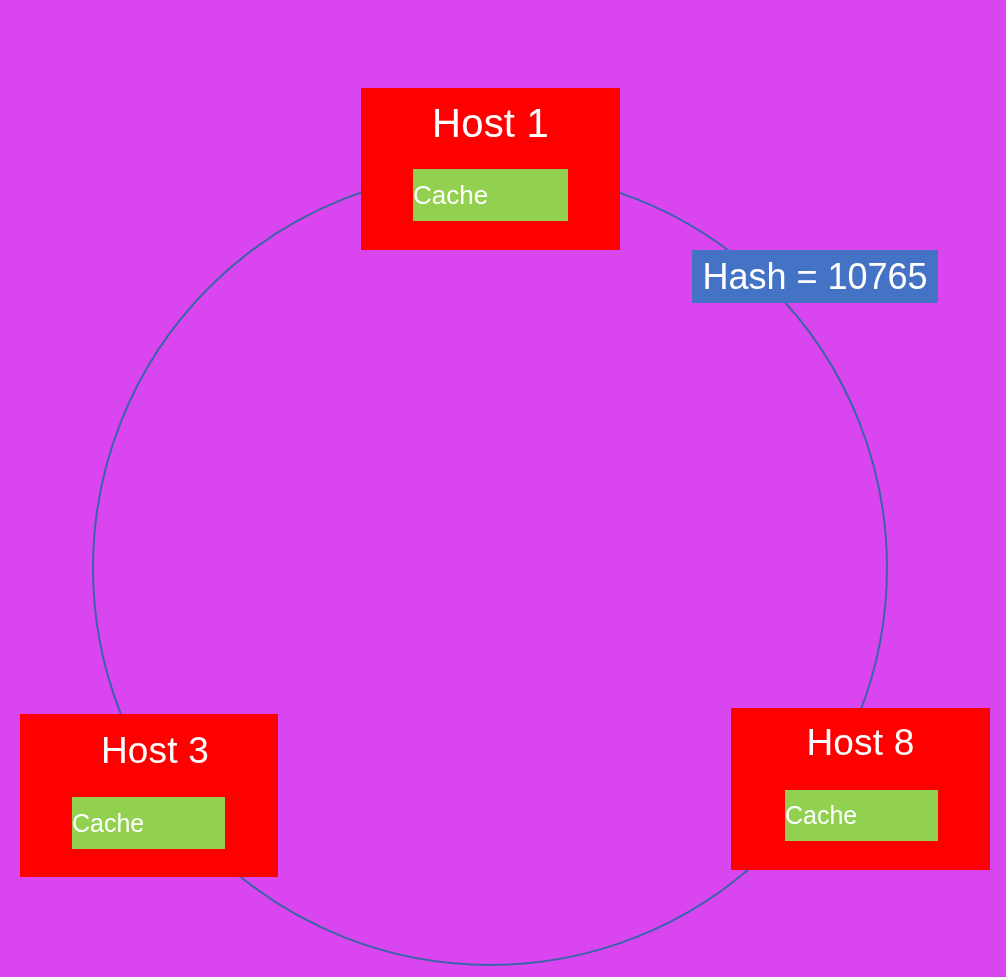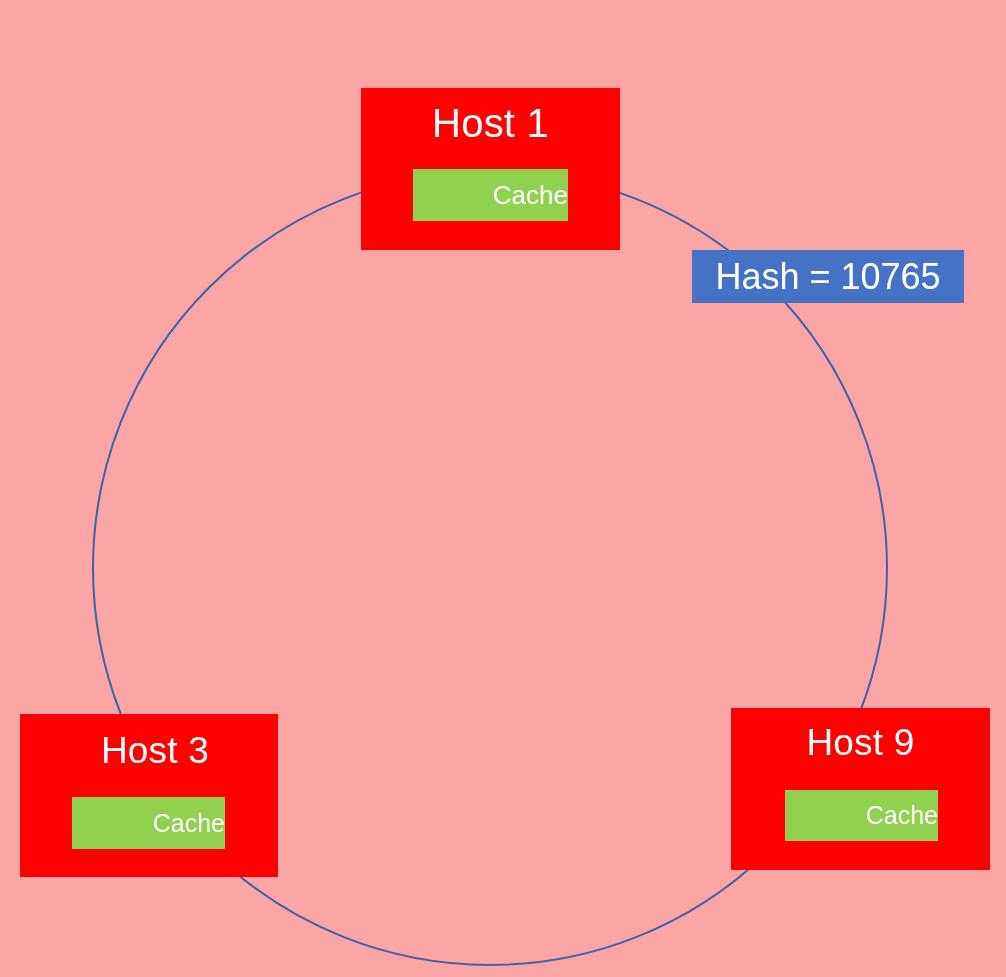--- a/index.html
+++ b/index.html
@@ -8,21 +8,21 @@
     padding: 0;
     background: #000000;
   }
   body {
     font-family: "Liberation Sans", sans-serif;
   }
   #canvas {
     position: relative;
     width: 1006px;
     height: 977px;
-    background: #fca5a5;
+    background: #d946ef;
     overflow: hidden;
   }
   #ring-svg {
     position: absolute;
     left: 0;
     top: 0;
     width: 1006px;
     height: 977px;
   }
   .host-box {
@@ -39,21 +39,21 @@
     font-weight: 400;
     letter-spacing: 0.2px;
     line-height: 1.05;
     white-space: nowrap;
   }
   .cache-box {
     position: absolute;
     background: #92D050;
     display: flex;
     align-items: center;
-    justify-content: flex-end;
+    justify-content: flex-start;
     box-sizing: border-box;
   }
   .cache-label {
     color: #FFFFFF;
     font-family: "Liberation Sans", sans-serif;
     font-weight: 400;
     white-space: nowrap;
   }
   
   #host-1 { left: 361px; top: 88px; width: 259px; height: 162px; }
@@ -68,21 +68,21 @@
   
   #host-3 { left: 20px; top: 714px; width: 258px; height: 163px; padding-left: 12px; }
   #host-3 .host-title { font-size: 37px; margin-top: 18px; }
   #host-3-cache { left: 72px; top: 797px; width: 153px; height: 52px; }
   #host-3-cache .cache-label { font-size: 25px; }
   
   #hash-label {
     position: absolute;
     left: 692px;
     top: 250px;
-    width: 272px;
+    width: 246px;
     height: 53px;
     background: #4472C4;
     display: flex;
     align-items: center;
     justify-content: center;
   }
   #hash-label .hash-text {
     color: #FFFFFF;
     font-family: "Liberation Sans", sans-serif;
     font-size: 36px;
@@ -100,21 +100,21 @@
   </svg>
 
   <div class="host-box" id="host-1">
     <span class="host-title">Host 1</span>
   </div>
   <div class="cache-box" id="host-1-cache">
     <span class="cache-label">Cache</span>
   </div>
 
   <div class="host-box" id="host-2">
-    <span class="host-title">Host 9</span>
+    <span class="host-title">Host 8</span>
   </div>
   <div class="cache-box" id="host-2-cache">
     <span class="cache-label">Cache</span>
   </div>
 
   <div class="host-box" id="host-3">
     <span class="host-title">Host 3</span>
   </div>
   <div class="cache-box" id="host-3-cache">
     <span class="cache-label">Cache</span>

